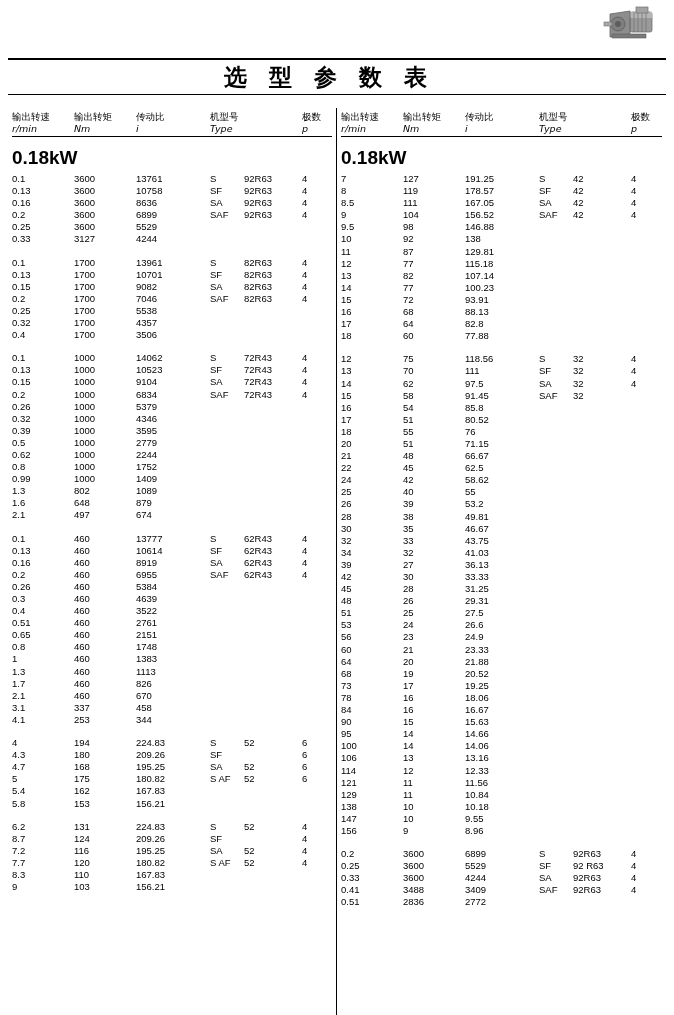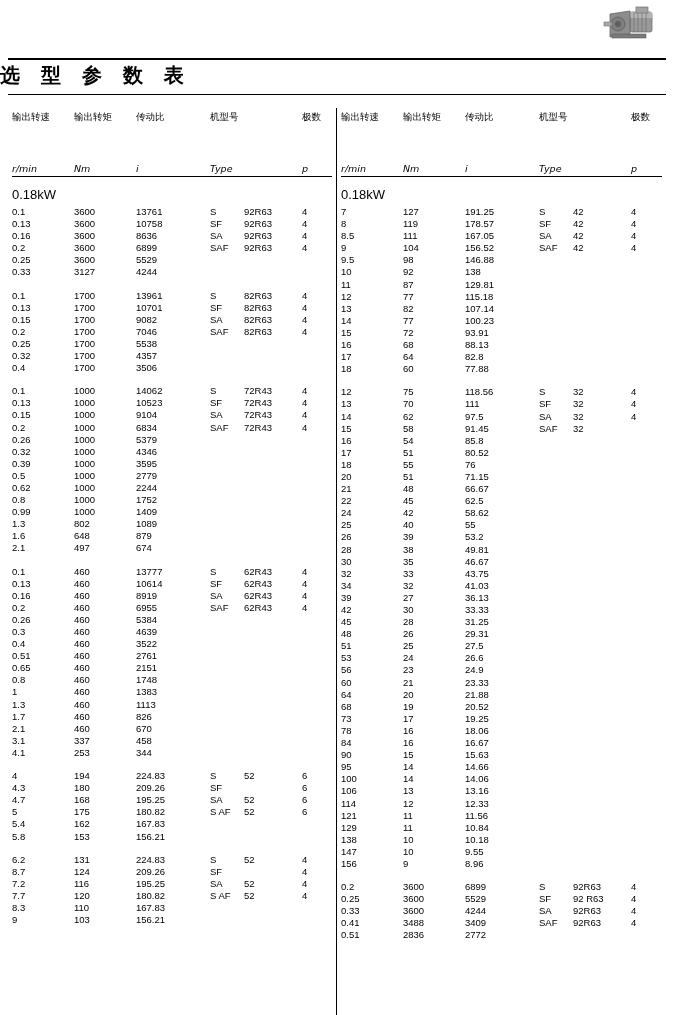--- a/index.html
+++ b/index.html
@@ -43,21 +43,22 @@
     left: 8px;
     right: 8px;
     top: 94px;
     border-top: 1px solid #000;
   }
   .doc-title {
     position: absolute;
     top: 62px;
     left: 0;
     right: 16px;
-    font-size: 20px;
+    text-align: center;
+    font-size: 23px;
     font-weight: bold;
     letter-spacing: 7px;
     font-family: "DejaVu Sans", sans-serif;
   }
   
   .frame {
     position: absolute;
     left: 8px;
     top: 108px;
     width: 658px;
@@ -79,34 +80,34 @@
   .thead {
     display: flex;
     font-size: 9.5px;
     padding-top: 3px;
     font-family: "DejaVu Sans", sans-serif;
   }
   .thead .cell {
     text-align: left;
   }
   .thead .l1 { line-height: 12px; }
-  .thead .l2 { line-height: 11px; font-style: italic; margin-top: 40px; }
+  .thead .l2 { line-height: 11px; font-style: italic; }
   .c-speed  { width: 62px; }
   .c-torque { width: 62px; }
   .c-ratio  { width: 74px; }
   .c-type   { width: 92px; }
   .c-poles  { width: 30px; }
   .header-rule {
     border-top: 1px solid #000;
     margin-top: 2px;
   }
   
   .power {
-    font-size: 13px;
-    font-weight: normal;
+    font-size: 19px;
+    font-weight: bold;
     margin: 10px 0 4px 0;
     font-family: "Liberation Sans", sans-serif;
   }
   
   .group {
     margin-bottom: 11px;
   }
   .row {
     display: flex;
     font-size: 9.5px;

